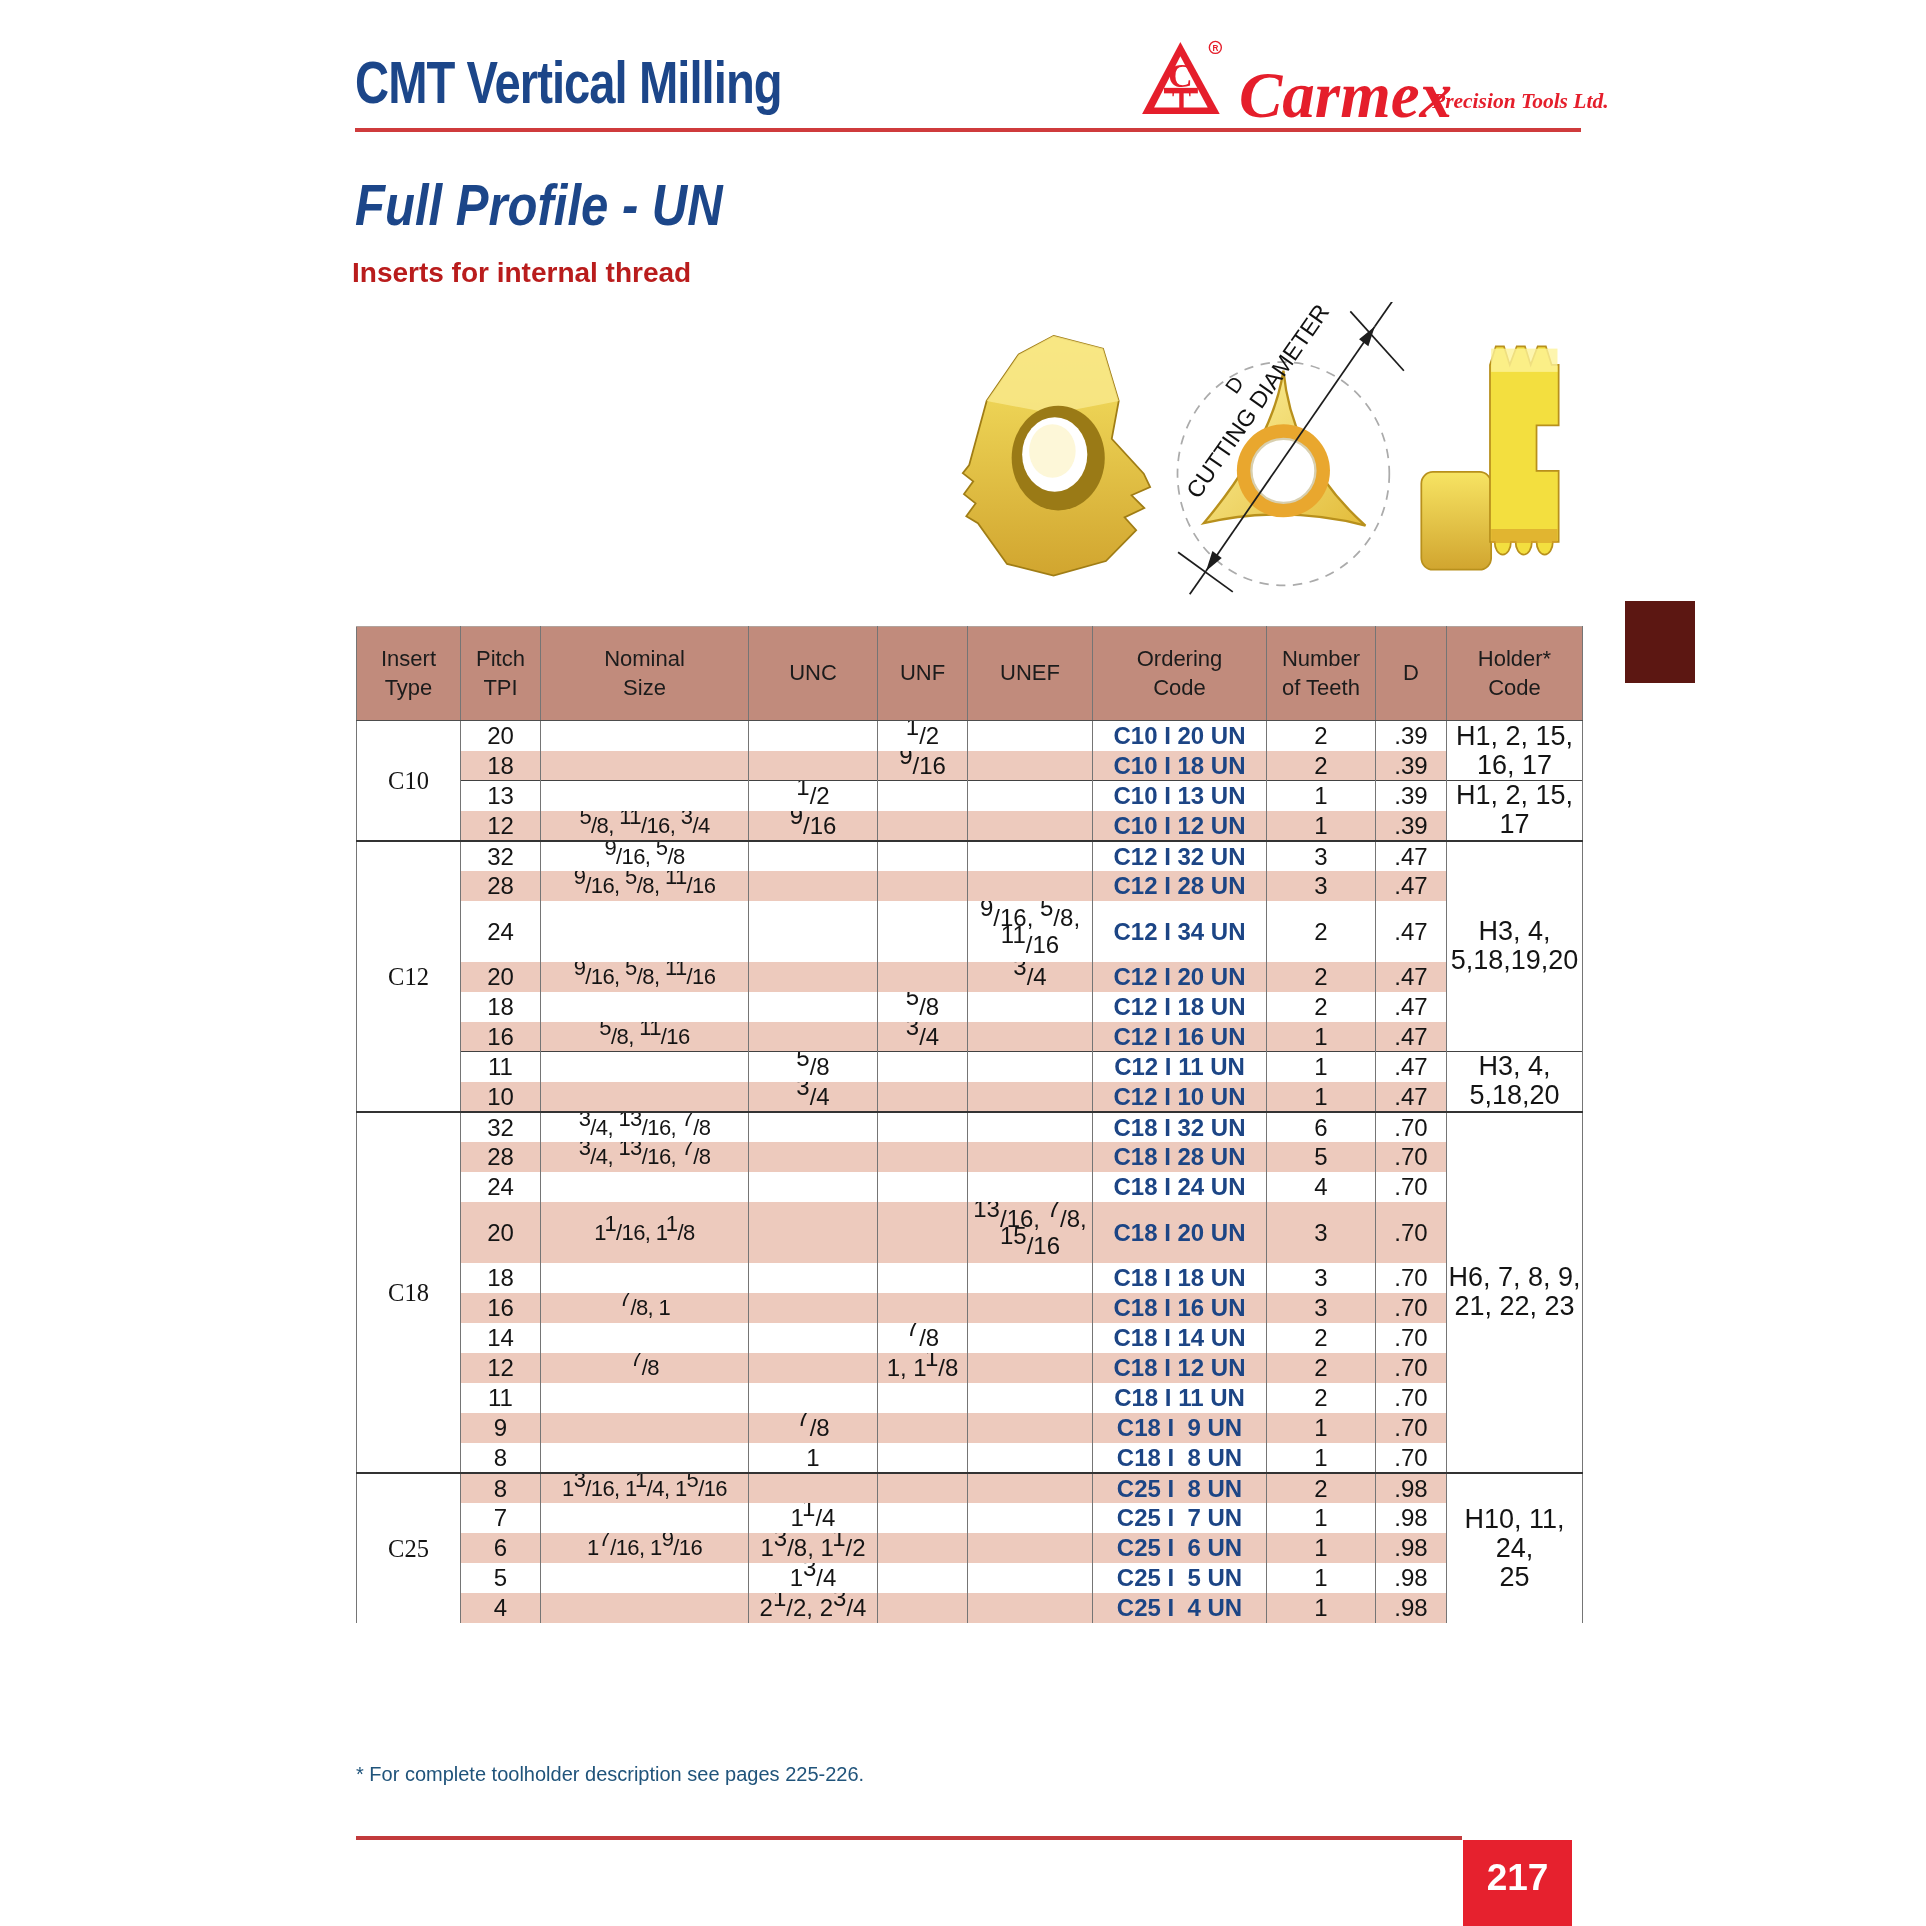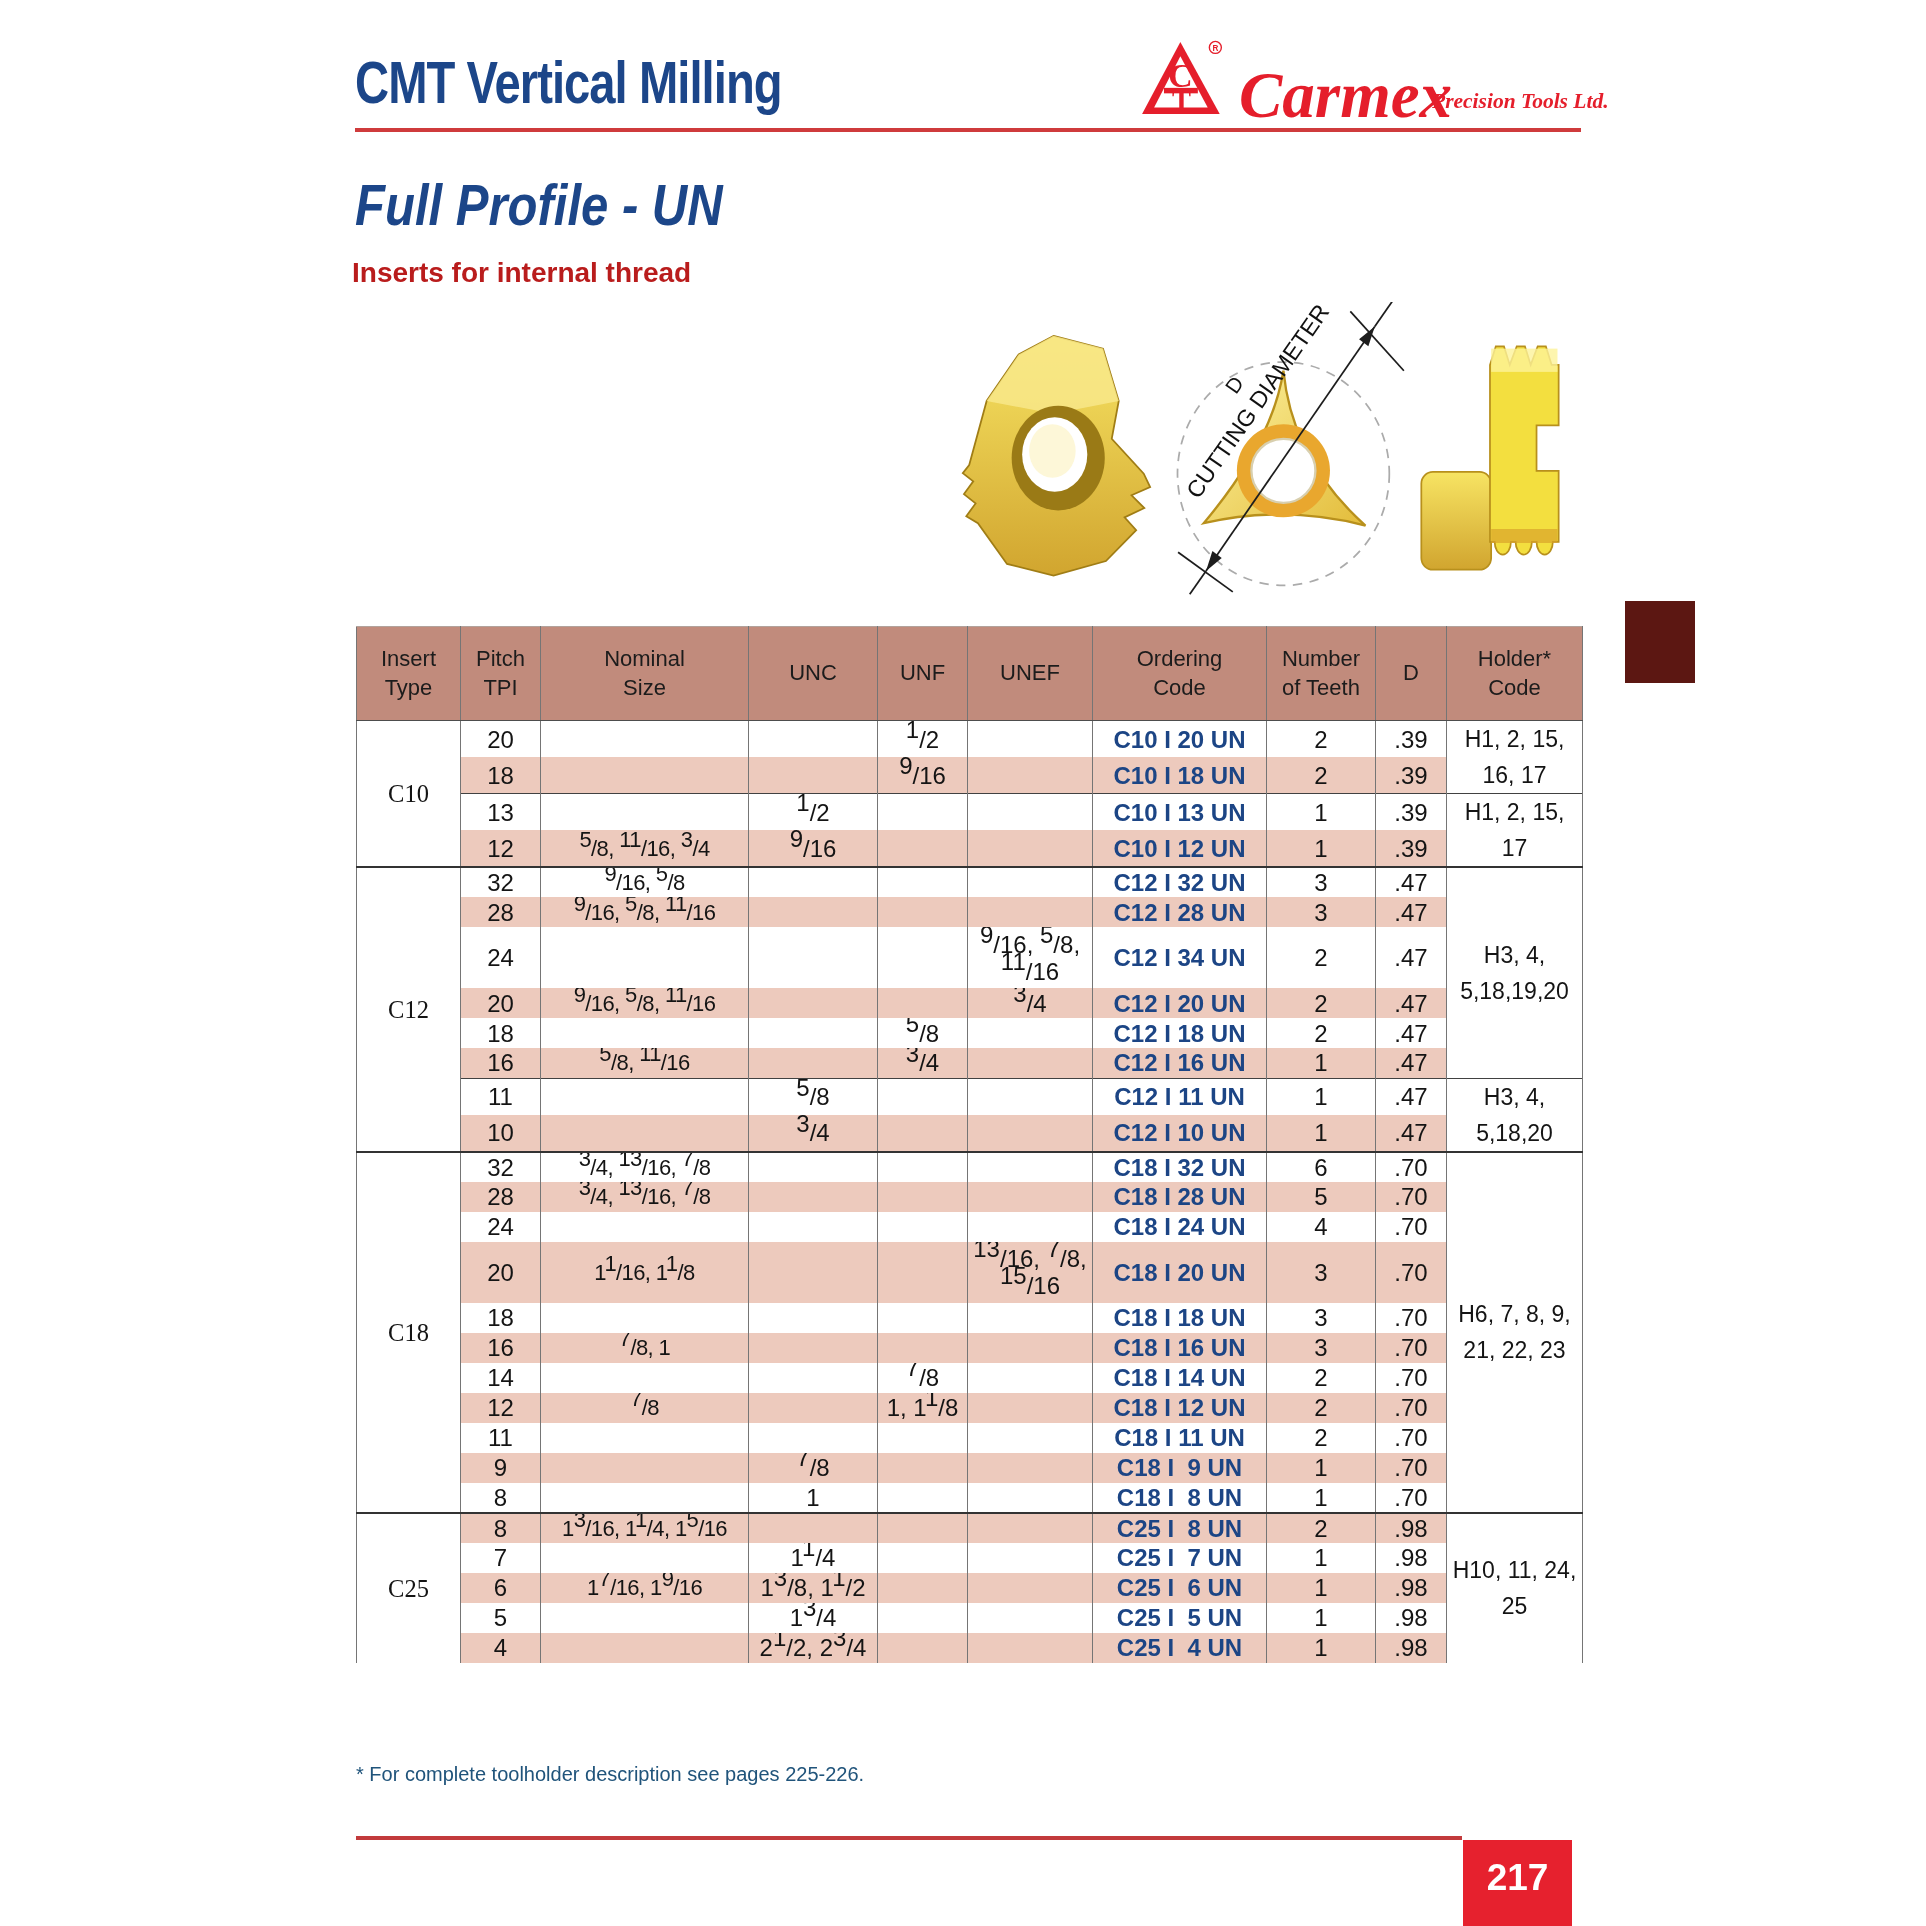--- a/index.html
+++ b/index.html
@@ -38,21 +38,21 @@
   th,td{border:1.2px solid #757575;border-top:0;border-bottom:0;text-align:center;
         vertical-align:middle;padding:0;overflow:hidden;}
   thead th{background:#c18b7c;height:93px;font-size:22px;font-weight:400;line-height:1.3;
            white-space:pre-line;color:#1c1c1c;border-top:1.2px solid #b2a29c;
            border-bottom:1.7px solid #4d4d4d;}
   tbody tr{height:30px;}
   tbody tr.tall{height:61px;}
   td{font-size:24px;line-height:27px;color:#141414;}
   td.nom{font-size:22px;letter-spacing:-0.6px;}
   td.code{font-weight:700;color:#1c4585;white-space:pre;}
-  td.holder{font-size:23px;white-space:pre-line;line-height:36px;text-align:center;}
+  td.holder{font-size:27px;white-space:pre-line;line-height:29px;text-align:center;}
   td.itype{font-size:24.5px;font-family:Liberation Serif, serif;}
   td.pk{background:#edcabd;}
   td.sp{background:#ffffff;}
   tr.sep td{border-top:1.7px solid #414141;}
   tr.secsep td{border-top:2.3px solid #333333;}
   .nu{position:relative;top:-0.40em;}
 
   
   .footnote{position:absolute;left:356px;top:1763px;font-size:20px;color:#20547b;white-space:nowrap;}
   .rule-bottom{position:absolute;left:356px;top:1836px;width:1106px;height:3.5px;background:#c23a3c;}

